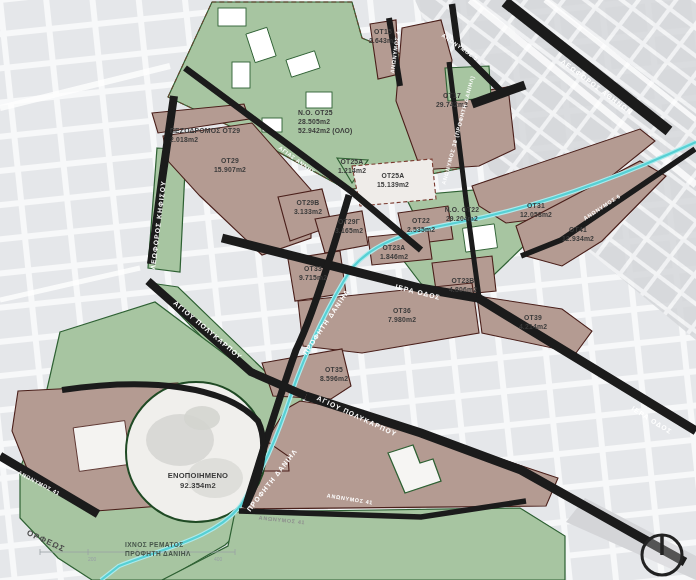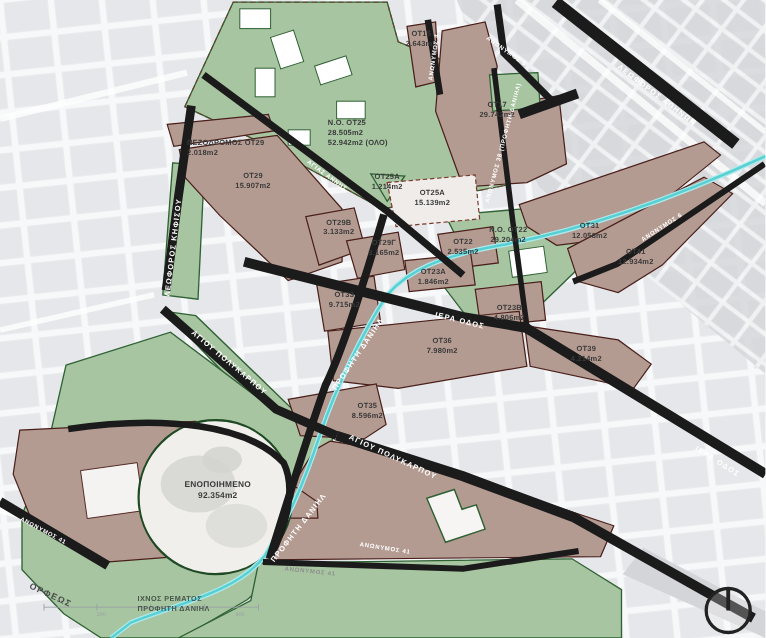--- a/index.html
+++ b/index.html
@@ -11,21 +11,21 @@
   .plabel span{display:block;}
   .plabel.la{transform:none;text-align:left;}
   .slabel{position:absolute;font-weight:bold;font-size:6.8px;color:#fff;white-space:nowrap;
           letter-spacing:1.1px;transform-origin:center;}
   .slabel.sm{font-size:5.4px;letter-spacing:.7px;}
   .slabel.dark{color:#4a4a4a;}
   .slabel.faint{color:#8d8d8d;}
   .annot{position:absolute;font-weight:bold;font-size:6.6px;color:#47564b;line-height:1.35;
          letter-spacing:.4px;white-space:nowrap;}
   .scalenum{position:absolute;font-size:5px;color:#98a0a4;}
-  .big{font-size:7.6px;}
+  .big{font-size:7.6px;margin-top:35px;}
 </style>
 </head>
 <body>
 
 <div id="map">
 <svg width="696" height="580" viewBox="0 0 696 580">
   <defs>
     <pattern id="blocks1" width="46" height="34" patternUnits="userSpaceOnUse" patternTransform="rotate(-6)">
       <rect width="46" height="34" fill="#ffffff"></rect>
       <rect x="3" y="3" width="40" height="28" fill="#dcdee1"></rect>

